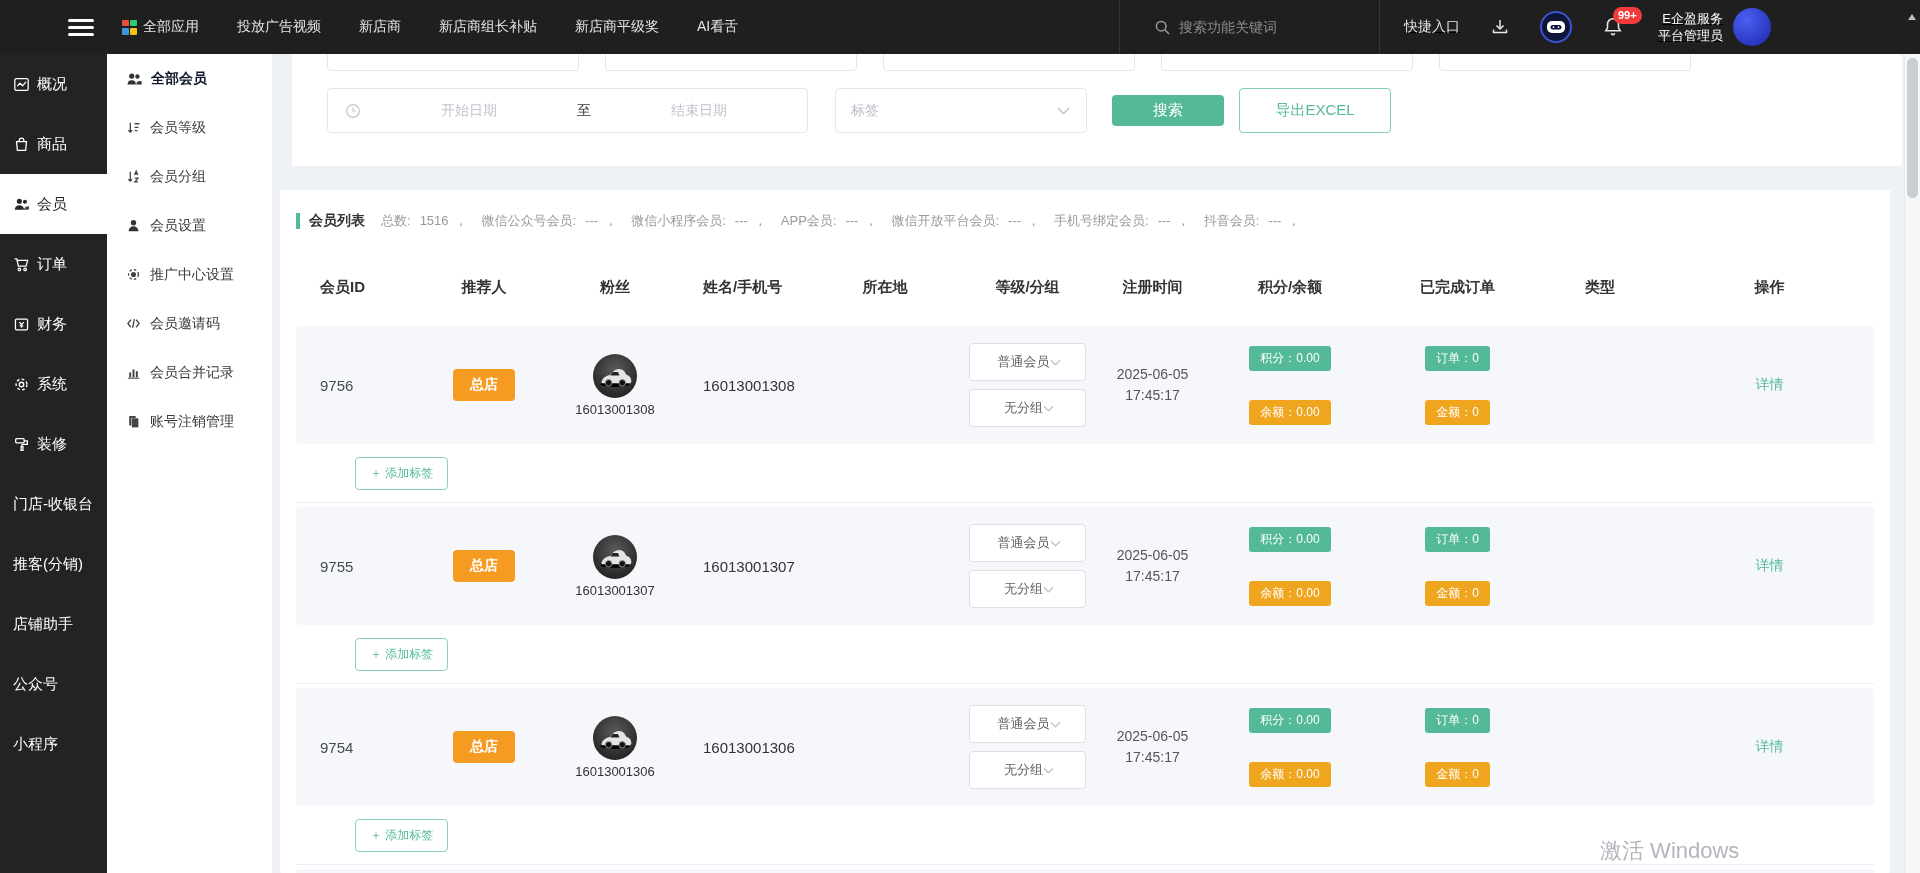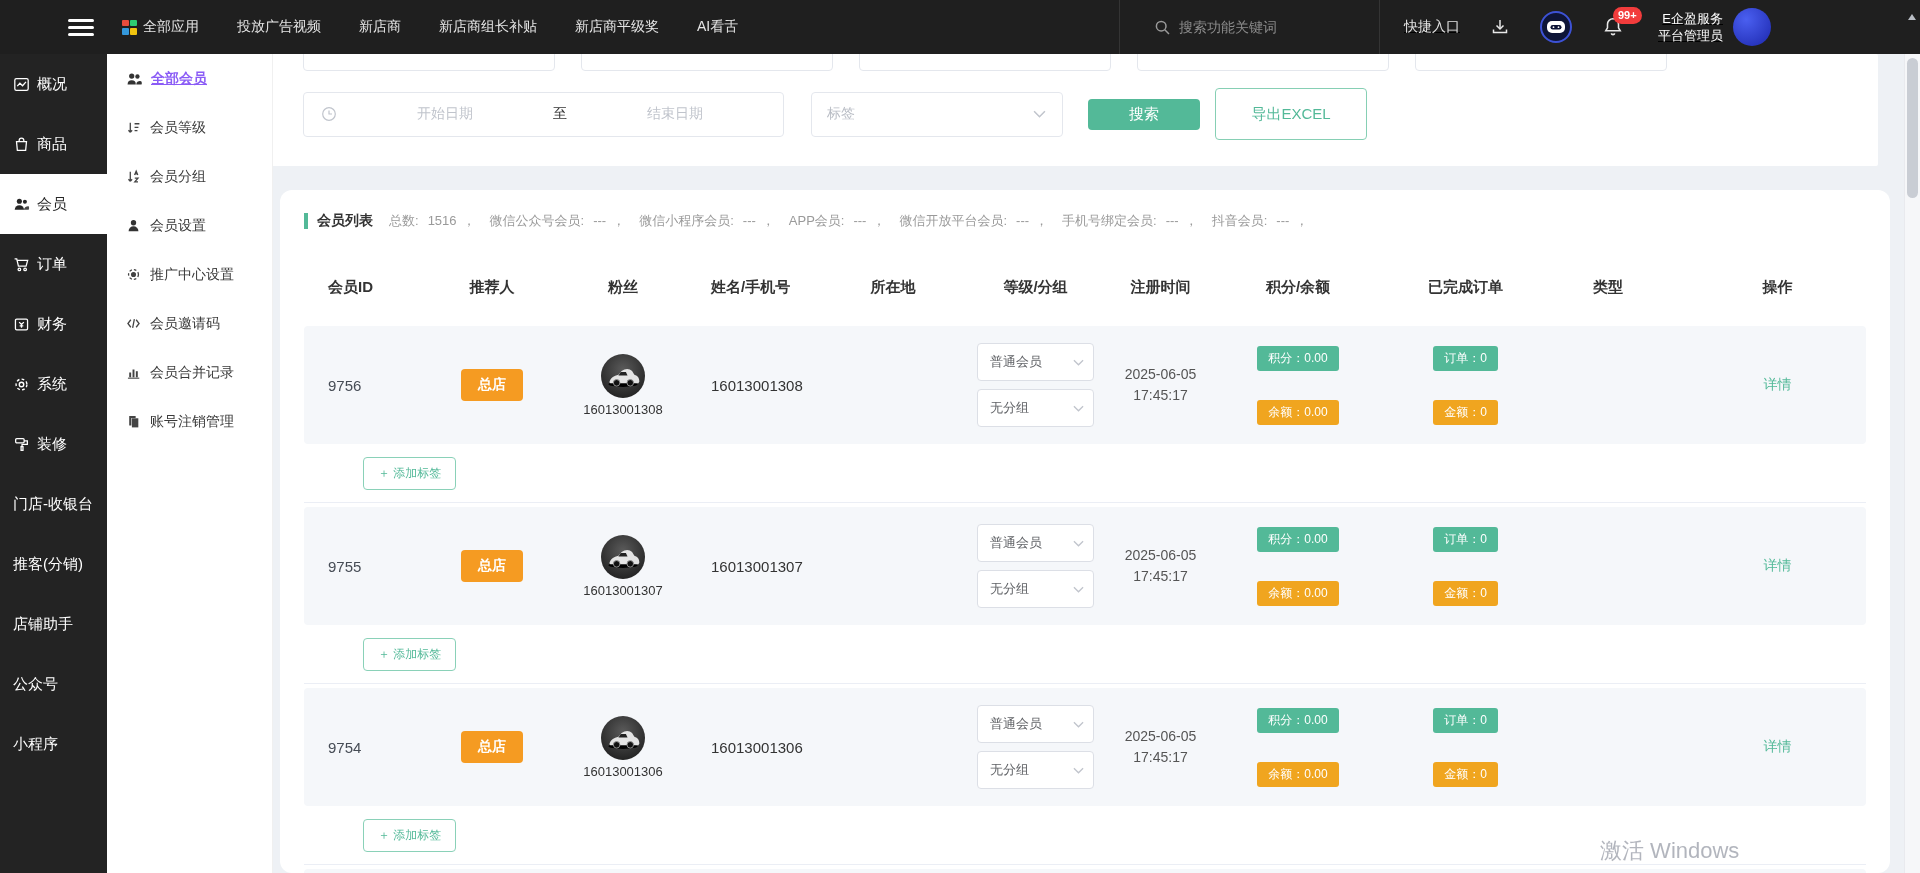--- a/index.html
+++ b/index.html
@@ -27,39 +27,39 @@
   .tb-avatar { width:38px; height:38px; border-radius:50%; margin-left:10px; background:radial-gradient(circle at 35% 30%, #4a5ff0, #1c27ad); cursor:pointer; }
 
   
   .sidebar { position:absolute; left:0; top:54px; width:107px; bottom:0; background:#232323; z-index:5; }
   .sb-item { height:60px; display:flex; align-items:center; gap:7px; padding-left:13px; color:#fff; font-size:15px; cursor:pointer; white-space:nowrap; }
   .sb-item.active { background:#fff; color:#262626; }
   .sb-item svg { flex:none; }
 
   .submenu { position:absolute; left:107px; top:54px; width:165px; bottom:0; background:#fff; z-index:5; box-shadow:1px 0 0 #f0f0f0; }
   .sm-item { height:49px; display:flex; align-items:center; gap:9px; padding-left:19px; color:#3a3a3a; font-size:14px; cursor:pointer; white-space:nowrap; }
-  .sm-item.active { color:#8b5cf6; font-weight:bold;text-decoration:underline; }
+  .sm-item.active { color:#0f172a; font-weight:bold; }
   .sm-item svg { flex:none; }
 
   
-  .panel-filters { position:absolute; left:268px; top:54px; width:1610px; height:112px; background:#fff; border-radius:2px; overflow:hidden; }
+  .panel-filters { position:absolute; left:292px; top:54px; width:1610px; height:112px; background:#fff; border-radius:2px; overflow:hidden; }
   .top-inputs { position:absolute; top:-28px; left:35px; display:flex; gap:26px; }
   .cut-input { width:252px; height:45px; border:1px solid #e4e7ed; border-radius:4px; background:#fff; }
   .filter-row { position:absolute; top:34px; left:35px; display:flex; align-items:center; }
   .date-box { width:481px; height:45px; border:1px solid #e4e7ed; border-radius:4px; display:flex; align-items:center; cursor:pointer; }
   .date-box svg { margin-left:17px; flex:none; }
   .date-ph { flex:1; text-align:center; color:#c0c4cc; font-size:14px; }
   .date-to { color:#333; font-size:14px; }
   .tag-box { width:252px; height:45px; border:1px solid #e4e7ed; border-radius:4px; margin-left:27px; display:flex; align-items:center; justify-content:space-between; padding:0 16px 0 15px; cursor:pointer; }
   .tag-ph { color:#b8bcc4; font-size:14px; }
   .btn-search { width:112px; height:31px; margin-left:25px; background:#53b998; color:#fff; font-size:15px; border:none; border-radius:4px; cursor:pointer; font-family:inherit; }
-  .btn-export { width:152px; height:52px; margin-left:15px; background:#fff; color:#53b998; font-size:15px; border:1px solid #86cfb4; border-radius:4px; cursor:pointer; font-family:inherit; }
+  .btn-export { width:152px; height:45px; margin-left:15px; background:#fff; color:#53b998; font-size:15px; border:1px solid #86cfb4; border-radius:4px; cursor:pointer; font-family:inherit; }
 
   
-  .panel-list { position:absolute; left:280px; top:190px; width:1610px; height:683px; background:#fff; border-radius:12px; padding:0 24px; overflow:hidden; }
+  .panel-list { position:absolute; left:280px; top:190px; width:1610px; height:683px; background:#fff; border-radius:2px; padding:0 16px; overflow:hidden; }
   .list-title-row { display:flex; align-items:center; padding-top:16px; height:46px; font-size:13px; color:#9a9a9a; white-space:nowrap; }
   .green-bar { width:4px; height:16px; background:#53b998; margin-right:9px; flex:none; }
   .list-title { font-size:14px; font-weight:bold; color:#333; margin-right:16px; }
   .stat { margin-right:14px; }
   .stat .v { margin-left:9px; }
   .stat .sep { margin-left:6px; }
 
   .grid { display:grid; grid-template-columns:114px 148px 114px 148px 130px 155px 95px 180px 155px 130px 209px; }
   .thead { height:70px; margin-top:16px; align-items:center; font-size:15px; font-weight:bold; color:#333; }
   .thead div { text-align:center; }
@@ -69,21 +69,21 @@
   .member-block { border-bottom:1px solid #ebeef5; }
   .mrow { height:118px; background:#f5f7fa; border-radius:4px; align-items:center; margin-top:4px; }
   .cell { display:flex; justify-content:center; align-items:center; }
   .c-id { justify-content:flex-start; padding-left:24px; font-size:15px; color:#464c55;text-align:right; }
   .ref-badge { background:#f59b22; color:#fff; font-size:14px; font-weight:bold; padding:7px 17px; border-radius:4px; cursor:pointer; }
   .c-fans { flex-direction:column; }
   .avatar-car { width:44px; height:44px; border-radius:50%; background:radial-gradient(circle at 50% 35%, #5a5a5a, #151515); overflow:hidden; display:flex; align-items:center; justify-content:center; }
   .fans-num { margin-top:4px; font-size:13px; color:#333; }
   .c-name { justify-content:flex-start; padding-left:31px; font-size:15px; color:#333; }
   .c-level { flex-direction:column; gap:8px; }
-  .select { width:117px; height:38px; background:#fff; border:1px solid #dcdfe6; border-radius:4px; display:flex; align-items:center; justify-content:space-between; padding:0 9px 0 12px; cursor:pointer; }
+  .select { width:117px; height:38px; background:#fff; border:1px solid #dcdfe6; border-radius:4px; display:flex; align-items:center; justify-content:center; padding:0 9px 0 12px; cursor:pointer; }
   .select .sv { font-size:13px; color:#606266; }
   .c-reg { flex-direction:column; font-size:14px; color:#555; line-height:21px; }
   .c-badges { flex-direction:column; gap:6px; }
   .pill { color:#fff; font-size:12px; padding:4px 11px; border-radius:3px; white-space:nowrap; }
   .pill-green { background:#53b998; }
   .pill-orange { background:#f0a51f;margin-top:23px; }
   .detail-link { color:#53b998; font-size:14px; cursor:pointer; }
   .tag-row { margin:13px 0 12px 59px; }
   .btn-addtag { background:#fff; border:1px solid #8ad1b8; color:#53b998; font-size:12px; padding:7px 14px; border-radius:4px; cursor:pointer; font-family:inherit; }
 

